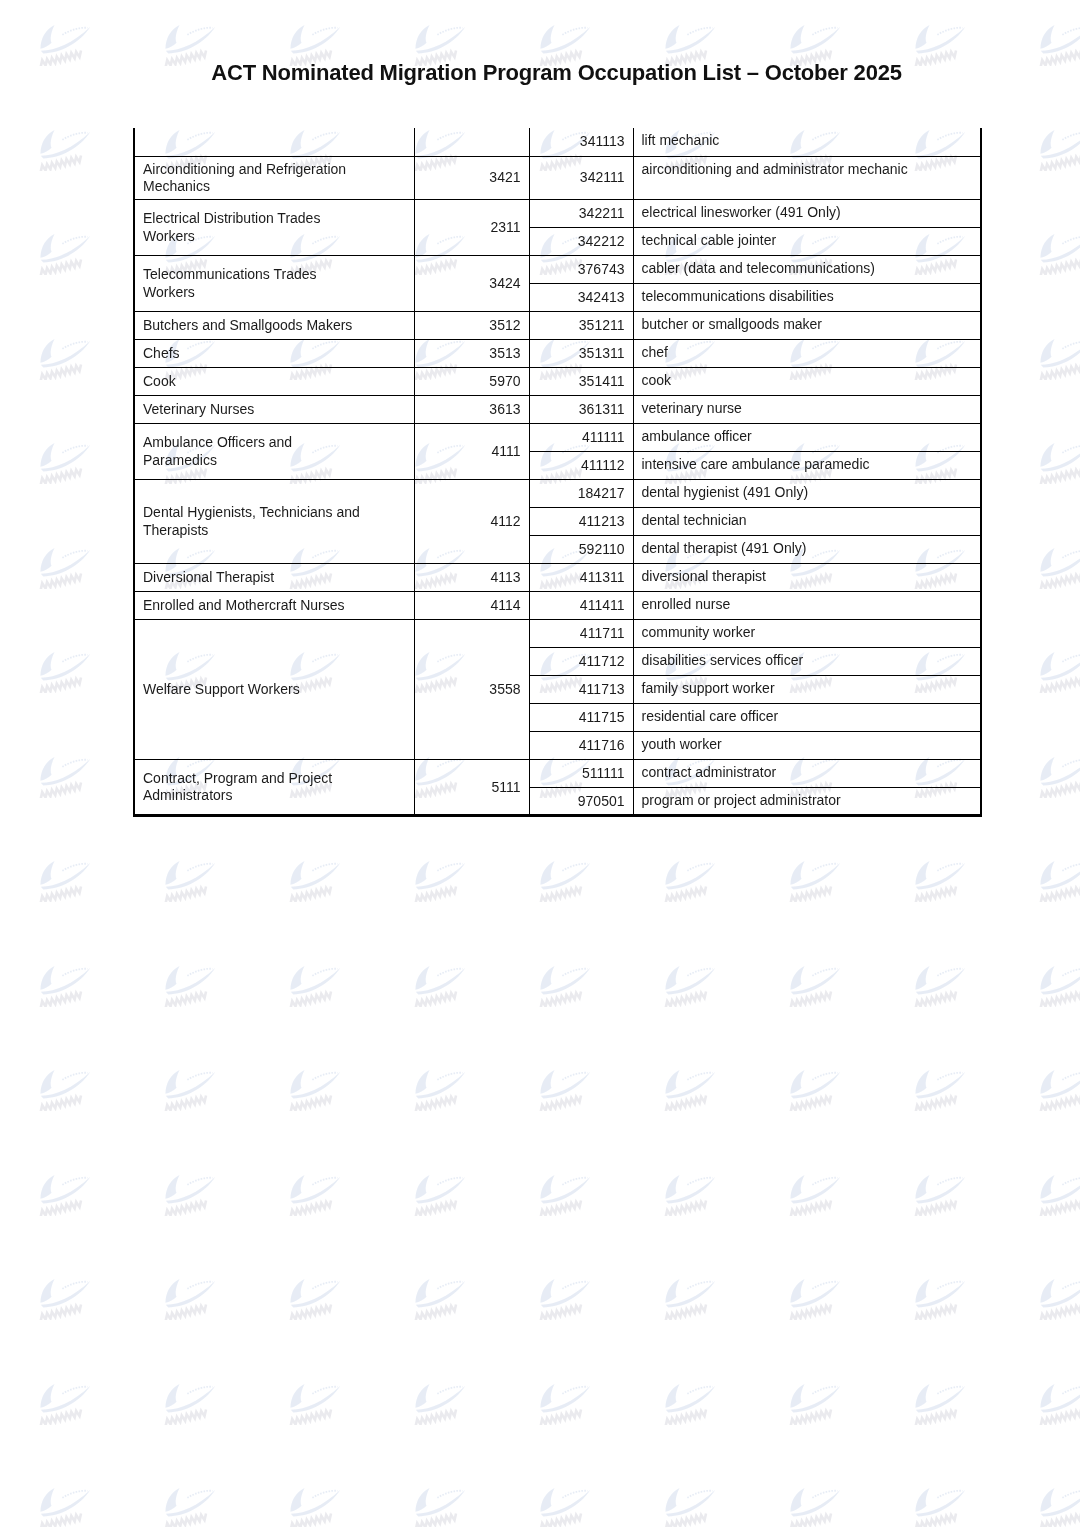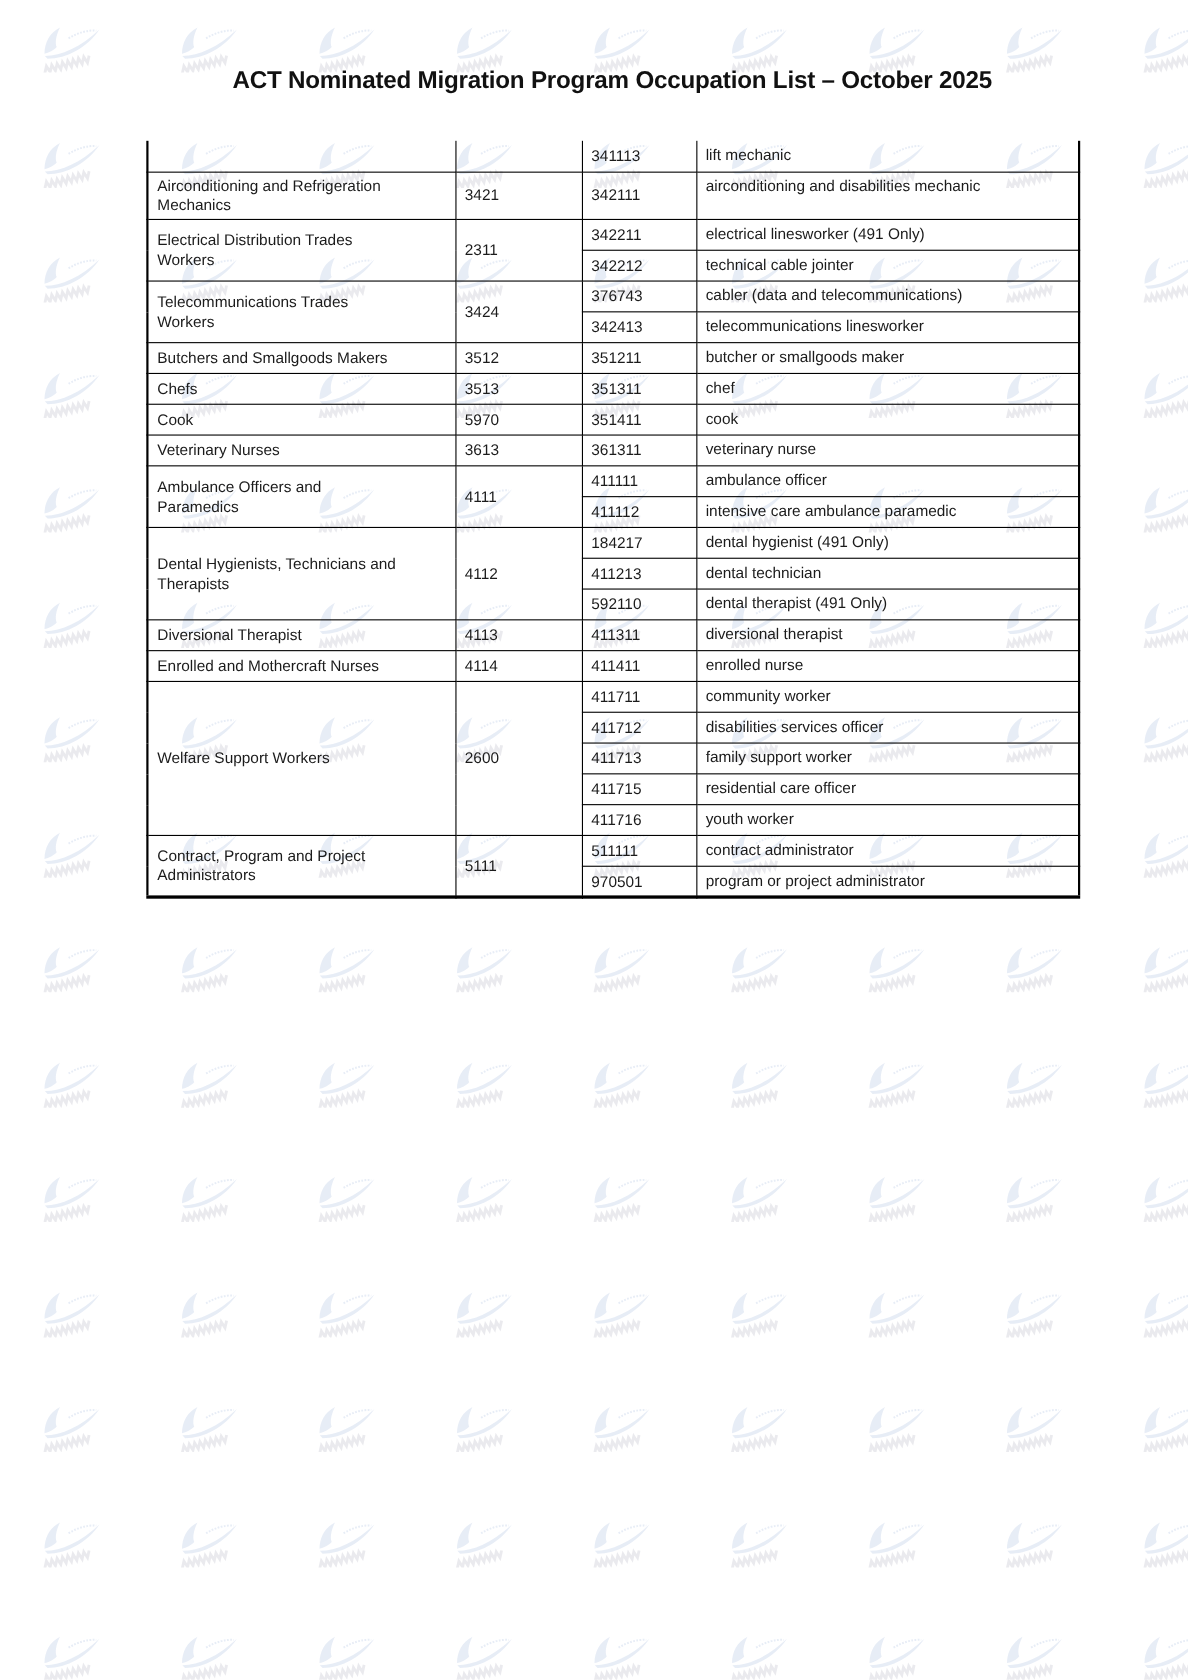--- a/index.html
+++ b/index.html
@@ -65,21 +65,21 @@
   }
   table.occ-table tr.first-row td {
     border-top: none;
   }
   td.col-group {
     white-space: pre-line;
     vertical-align: middle;
     text-align: left;
   }
   td.col-gcode, td.col-ocode {
-    text-align: left;
+    text-align: right;
     vertical-align: middle;
     padding-left: 2px;
     padding-right: 2px;
     margin-top: 28px;
   }
   td.col-occ {
     vertical-align: top;
     text-align: left;
   }
 </style>
@@ -1183,21 +1183,21 @@
         <td class="col-group" rowspan="1"></td>
         <td class="col-gcode" rowspan="1"></td>
         <td class="col-ocode">341113</td>
         <td class="col-occ">lift mechanic</td>
       </tr>
       <tr>
         <td class="col-group" rowspan="1">Airconditioning and Refrigeration
 Mechanics</td>
         <td class="col-gcode" rowspan="1">3421</td>
         <td class="col-ocode">342111</td>
-        <td class="col-occ">airconditioning and disabilities mechanic</td>
+        <td class="col-occ">airconditioning and administrator mechanic</td>
       </tr>
       <tr>
         <td class="col-group" rowspan="2">Electrical Distribution Trades
 Workers</td>
         <td class="col-gcode" rowspan="2">2311</td>
         <td class="col-ocode">342211</td>
         <td class="col-occ">electrical linesworker (491 Only)</td>
       </tr>
       <tr>
         <td class="col-ocode">342212</td>
@@ -1205,21 +1205,21 @@
       </tr>
       <tr>
         <td class="col-group" rowspan="2">Telecommunications Trades
 Workers</td>
         <td class="col-gcode" rowspan="2">3424</td>
         <td class="col-ocode">376743</td>
         <td class="col-occ">cabler (data and telecommunications)</td>
       </tr>
       <tr>
         <td class="col-ocode">342413</td>
-        <td class="col-occ">telecommunications linesworker</td>
+        <td class="col-occ">telecommunications disabilities</td>
       </tr>
       <tr>
         <td class="col-group" rowspan="1">Butchers and Smallgoods Makers</td>
         <td class="col-gcode" rowspan="1">3512</td>
         <td class="col-ocode">351211</td>
         <td class="col-occ">butcher or smallgoods maker</td>
       </tr>
       <tr>
         <td class="col-group" rowspan="1">Chefs</td>
         <td class="col-gcode" rowspan="1">3513</td>
@@ -1271,21 +1271,21 @@
         <td class="col-occ">diversional therapist</td>
       </tr>
       <tr>
         <td class="col-group" rowspan="1">Enrolled and Mothercraft Nurses</td>
         <td class="col-gcode" rowspan="1">4114</td>
         <td class="col-ocode">411411</td>
         <td class="col-occ">enrolled nurse</td>
       </tr>
       <tr>
         <td class="col-group" rowspan="5">Welfare Support Workers</td>
-        <td class="col-gcode" rowspan="5">2600</td>
+        <td class="col-gcode" rowspan="5">3558</td>
         <td class="col-ocode">411711</td>
         <td class="col-occ">community worker</td>
       </tr>
       <tr>
         <td class="col-ocode">411712</td>
         <td class="col-occ">disabilities services officer</td>
       </tr>
       <tr>
         <td class="col-ocode">411713</td>
         <td class="col-occ">family support worker</td>

